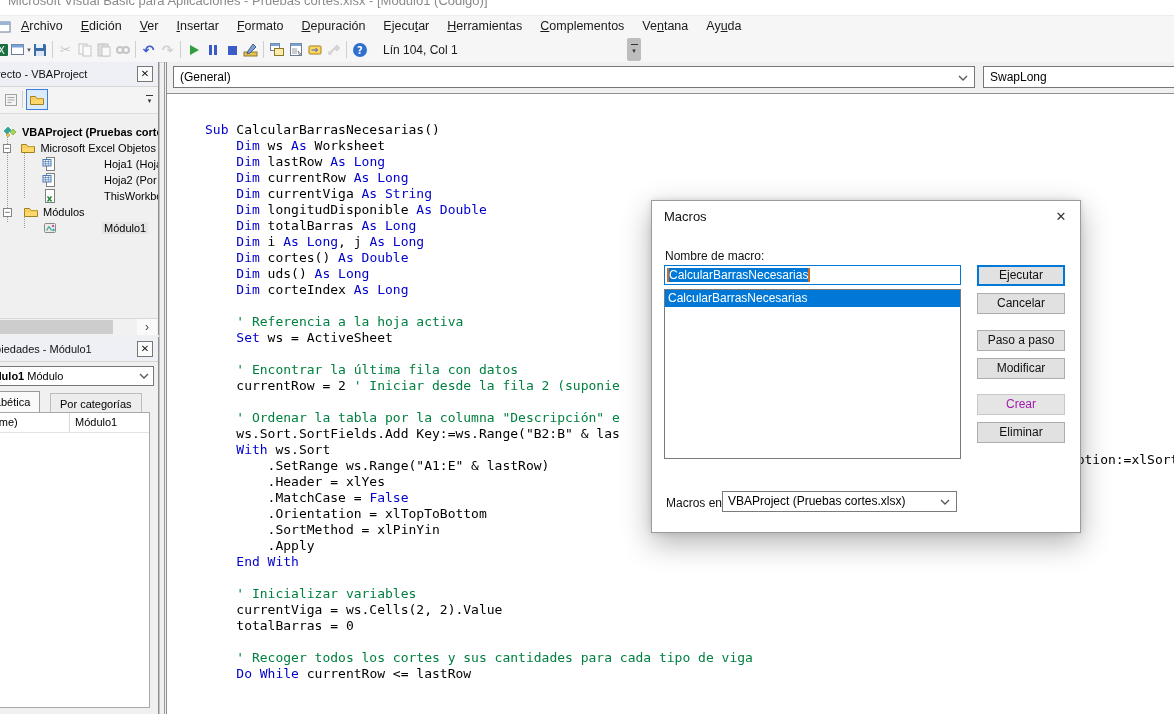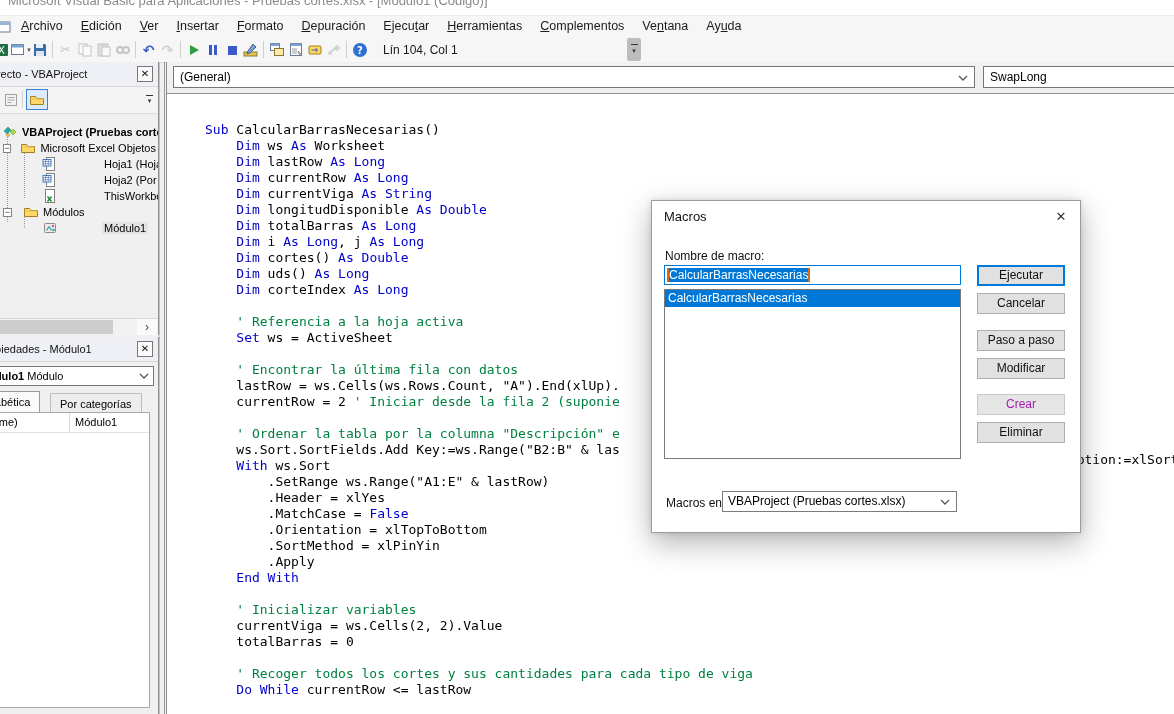--- a/index.html
+++ b/index.html
@@ -453,21 +453,20 @@
           <div class="cl"><span class="tx">    </span><span class="kw">Dim</span><span class="tx"> totalBarras </span><span class="kw">As Long</span></div>
           <div class="cl"><span class="tx">    </span><span class="kw">Dim</span><span class="tx"> i </span><span class="kw">As Long</span><span class="tx">, j </span><span class="kw">As Long</span></div>
           <div class="cl"><span class="tx">    </span><span class="kw">Dim</span><span class="tx"> cortes() </span><span class="kw">As Double</span></div>
           <div class="cl"><span class="tx">    </span><span class="kw">Dim</span><span class="tx"> uds() </span><span class="kw">As Long</span></div>
           <div class="cl"><span class="tx">    </span><span class="kw">Dim</span><span class="tx"> corteIndex </span><span class="kw">As Long</span></div>
           <div class="cl">&nbsp;</div>
           <div class="cl"><span class="tx">    </span><span class="cm">' Referencia a la hoja activa</span></div>
           <div class="cl"><span class="tx">    </span><span class="kw">Set</span><span class="tx"> ws = ActiveSheet</span></div>
           <div class="cl">&nbsp;</div>
           <div class="cl"><span class="tx">    </span><span class="cm">' Encontrar la última fila con datos</span></div>
-          <div class="cl"><span class="tx">    lastRow = ws.Cells(ws.Rows.Count, "A").End(xlUp).</span></div>
           <div class="cl"><span class="tx">    currentRow = 2 </span><span class="cm">' Iniciar desde la fila 2 (suponie</span></div>
           <div class="cl">&nbsp;</div>
           <div class="cl"><span class="tx">    </span><span class="cm">' Ordenar la tabla por la columna "Descripción" e</span></div>
           <div class="cl"><span class="tx">    ws.Sort.SortFields.Add Key:=ws.Range("B2:B" &amp; las</span></div>
           <div class="cl"><span class="tx">    </span><span class="kw">With</span><span class="tx"> ws.Sort</span></div>
           <div class="cl"><span class="tx">        .SetRange ws.Range("A1:E" &amp; lastRow)</span></div>
           <div class="cl"><span class="tx">        .Header = xlYes</span></div>
           <div class="cl"><span class="tx">        .MatchCase = </span><span class="kw">False</span></div>
           <div class="cl"><span class="tx">        .Orientation = xlTopToBottom</span></div>
           <div class="cl"><span class="tx">        .SortMethod = xlPinYin</span></div>

